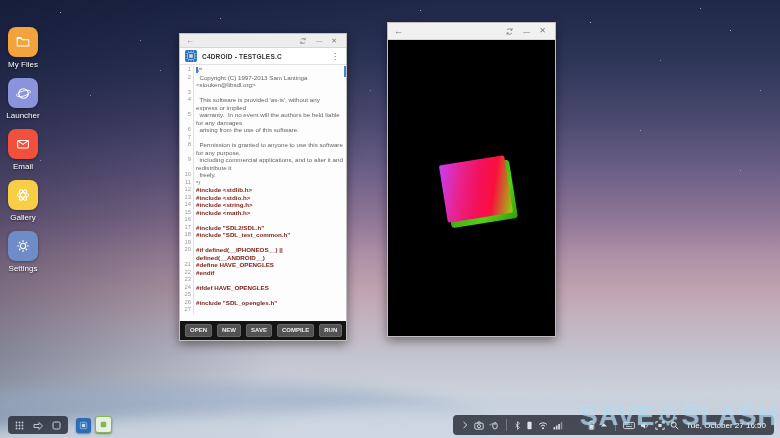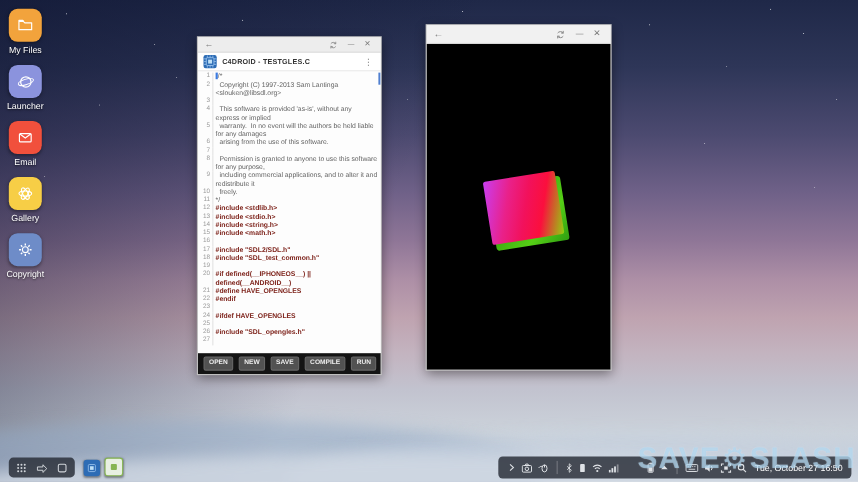--- a/index.html
+++ b/index.html
@@ -14,21 +14,21 @@
     590px 22px rgba(255,255,255,.8),660px 60px rgba(255,255,255,.5),730px 30px rgba(255,255,255,.8),
     760px 90px rgba(255,255,255,.6),90px 95px rgba(255,255,255,.6),280px 120px rgba(255,255,255,.5),
     640px 130px rgba(255,255,255,.6),740px 170px rgba(255,255,255,.5),40px 160px rgba(255,255,255,.5),
     160px 70px rgba(255,255,255,.55),700px 8px rgba(255,255,255,.7),370px 90px rgba(255,255,255,.45);}
   .hill{position:absolute;border-radius:50%;filter:blur(7px);}
   .hill.a{left:-120px;top:382px;width:620px;height:95px;background:rgba(146,168,196,.55);}
   .hill.b{left:260px;top:394px;width:660px;height:85px;background:rgba(196,209,223,.6);}
   .hill.c{left:-60px;top:412px;width:900px;height:70px;background:rgba(210,218,228,.8);}
 
   
-  .icon-col{position:absolute;left:0;top:8px;width:46px;display:flex;flex-direction:column;align-items:center;gap:9px;}
+  .icon-col{position:absolute;left:0;top:27px;width:46px;display:flex;flex-direction:column;align-items:center;gap:9px;}
   .dicon{display:flex;flex-direction:column;align-items:center;width:46px;cursor:default;}
   .dic{width:30px;height:30px;border-radius:8px;display:flex;align-items:center;justify-content:center;box-shadow:0 1px 3px rgba(0,0,0,.35);}
   .dlabel{margin-top:3px;font-size:8px;line-height:9px;color:#fff;text-align:center;text-shadow:0 1px 2px rgba(0,0,0,.7);}
 
   
   .win{position:absolute;box-shadow:0 3px 10px rgba(0,0,0,.45);border:1px solid rgba(0,0,0,.25);background:#fff;box-sizing:border-box;}
   .tbar{display:flex;align-items:center;background:#ededed;border-bottom:1px solid #d7d7d7;color:#7a7a7a;box-sizing:border-box;}
   .tbar .back{margin-left:6px;}
   .tbar .sp{flex:1;}
   .tbar .tic{margin-right:9px;display:flex;align-items:center;line-height:1;}
@@ -133,21 +133,21 @@
       </div>
       <div class="dicon">
         <div class="dic" style="background: rgb(110, 140, 200);">
           <svg viewBox="0 0 18 18" width="16" height="16">
             <circle cx="9" cy="9" r="3" fill="none" stroke="#fff" stroke-width="1.2"></circle>
             <g stroke="#fff" stroke-width="1.4">
               <path d="M9,2.6 V4.6 M9,13.4 V15.4 M2.6,9 H4.6 M13.4,9 H15.4 M4.5,4.5 L5.9,5.9 M12.1,12.1 L13.5,13.5 M13.5,4.5 L12.1,5.9 M5.9,12.1 L4.5,13.5"></path>
             </g>
           </svg>
         </div>
-        <div class="dlabel">Copyright</div>
+        <div class="dlabel">Settings</div>
       </div>
     </div>
 
   <div class="win ed">
     <div class="tbar">
       <span class="back">←</span>
       <span class="sp"></span>
       <span class="tic">
         <svg viewBox="0 0 10 10" width="8" height="8">
             <path d="M2.2,3.4 A3.4,3.4 0 0 1 7.8,3.4" fill="none" stroke="#8a8a8a" stroke-width="1"></path>

